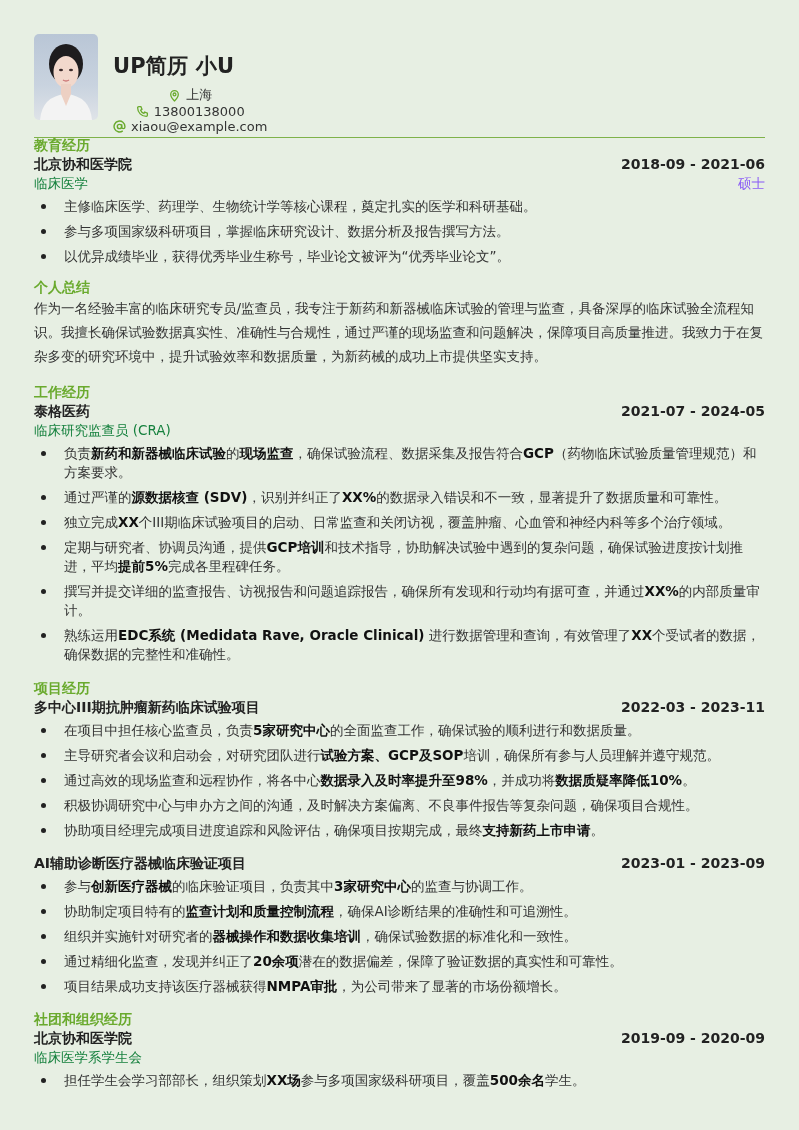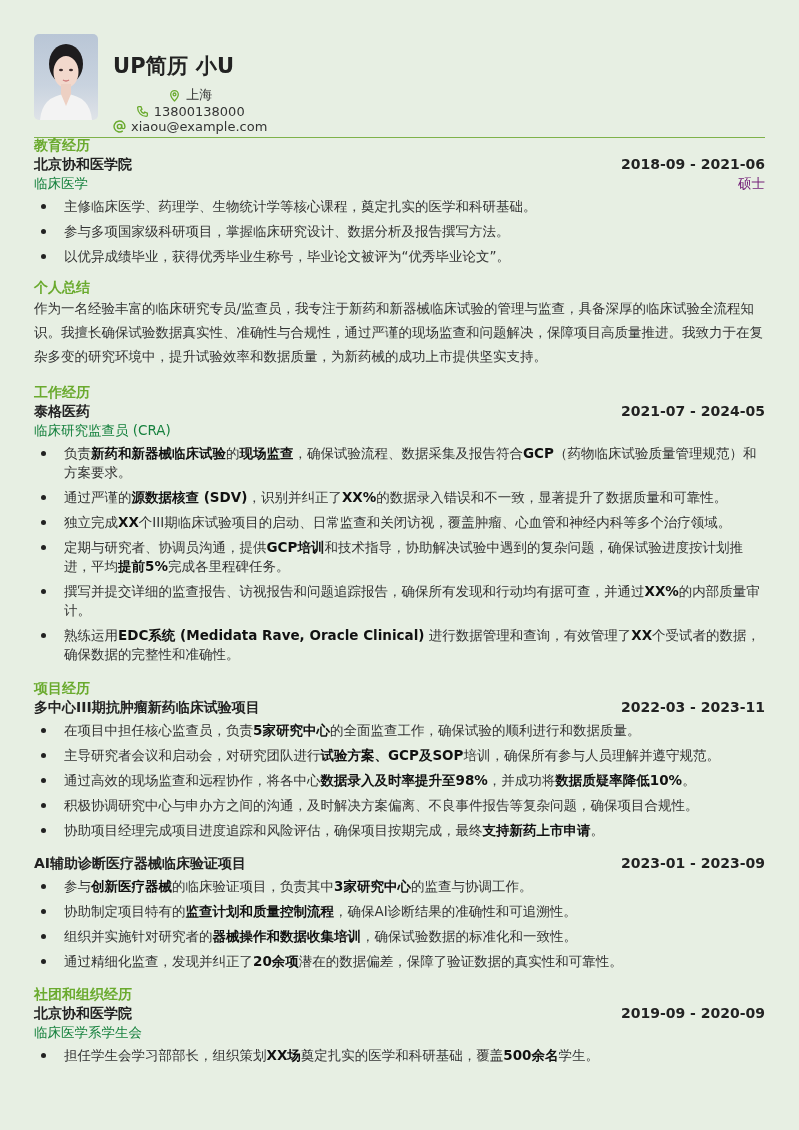--- a/index.html
+++ b/index.html
@@ -29,21 +29,21 @@
   .contact { display:flex; align-items:center; margin-right:9px; }
   .contact .ic { width:13px; height:13px; margin-right:5px; color:#6aaa2e; display:inline-flex; }
   .divider { position:absolute; left:0; top:137px; width:731px; height:1px; background:#7fb24a; }
 
   .section { position:relative; }
   .sec-title { color:#6aaa2e; font-weight:bold; font-size:14px; line-height:18px; }
   .row { display:flex; justify-content:space-between; align-items:baseline; }
   .org { font-weight:bold; font-size:14px; line-height:19px; color:#222; }
   .date { font-weight:bold; font-size:14px; line-height:19px; color:#222; }
   .sub { font-size:13.5px; line-height:19px; color:#15803d; }
-  .right-sub { font-size:13.5px; line-height:19px; color:#701a75; text-align:right; }
+  .right-sub { font-size:13.5px; line-height:19px; color:#8b5cf6; text-align:right; }
   ul.bullets { list-style:none; margin:4px 0 0 0; padding:0; }
   ul.bullets li {
     position:relative; padding-left:30px; font-size:13.5px; line-height:19px;
     color:#333; margin-bottom:6px;
   }
   ul.bullets li::before {
     content:""; position:absolute; left:7px; top:7px; width:5px; height:5px;
     border-radius:50%; background:#222;
   }
   ul.bullets li b { color:#111; }
@@ -155,28 +155,29 @@
 
     <div class="row" style="margin-top:14px;">
       <span class="org">AI辅助诊断医疗器械临床验证项目</span>
       <span class="date">2023-01 - 2023-09</span>
     </div>
     <ul class="bullets">
         <li><span>参与</span><b>创新医疗器械</b><span>的临床验证项目，负责其中</span><b>3家研究中心</b><span>的监查与协调工作。</span></li>
         <li><span>协助制定项目特有的</span><b>监查计划和质量控制流程</b><span>，确保AI诊断结果的准确性和可追溯性。</span></li>
         <li><span>组织并实施针对研究者的</span><b>器械操作和数据收集培训</b><span>，确保试验数据的标准化和一致性。</span></li>
         <li><span>通过精细化监查，发现并纠正了</span><b>20余项</b><span>潜在的数据偏差，保障了验证数据的真实性和可靠性。</span></li>
+        <li><span>项目结果成功支持该医疗器械获得</span><b>NMPA审批</b><span>，为公司带来了显著的市场份额增长。</span></li>
       </ul>
   </div>
 
   <div class="section" style="margin-top:14px;">
     <div class="sec-title">社团和组织经历</div>
     <div class="row" style="margin-top:1px;">
       <span class="org">北京协和医学院</span>
       <span class="date">2019-09 - 2020-09</span>
     </div>
     <div class="sub">临床医学系学生会</div>
     <ul class="bullets">
-        <li><span>担任学生会学习部部长，组织策划</span><b>XX场</b><span>奠定扎实的医学和科研基础，覆盖</span><b>500余名</b><span>学生。</span></li>
+        <li><span>担任学生会学习部部长，组织策划</span><b>XX场</b><span>参与多项国家级科研项目，覆盖</span><b>500余名</b><span>学生。</span></li>
       </ul>
   </div>
 
 </div>
 
 </body></html>

